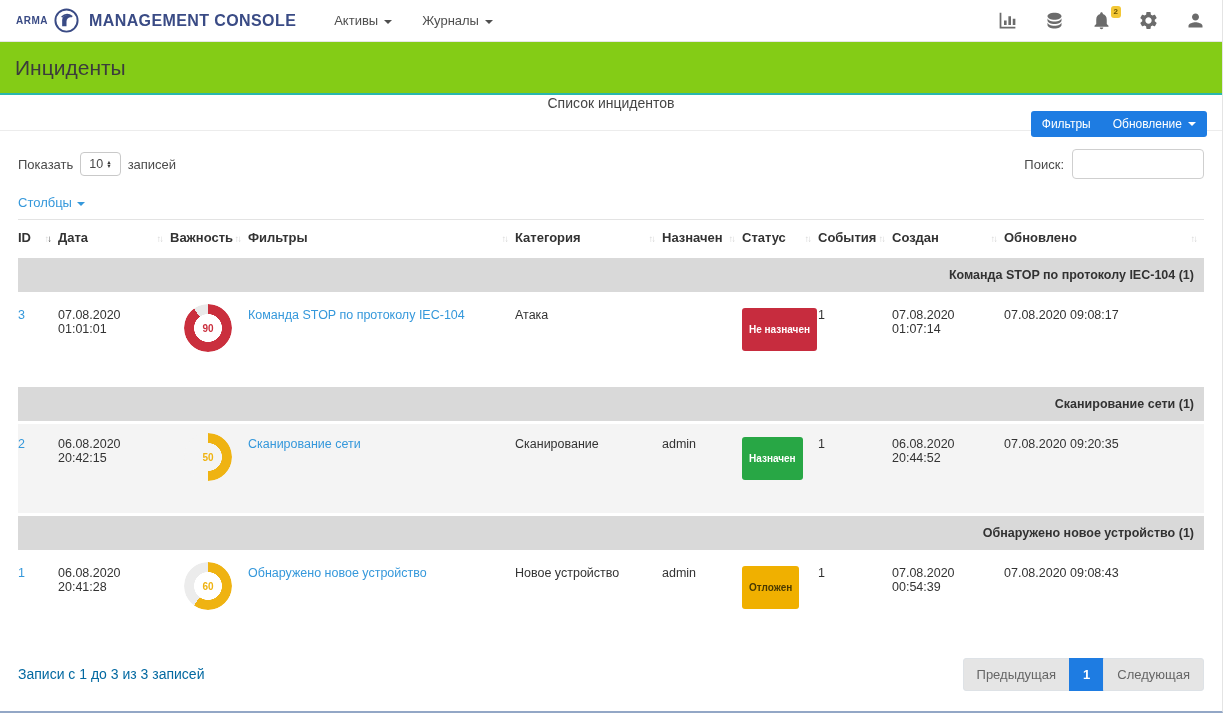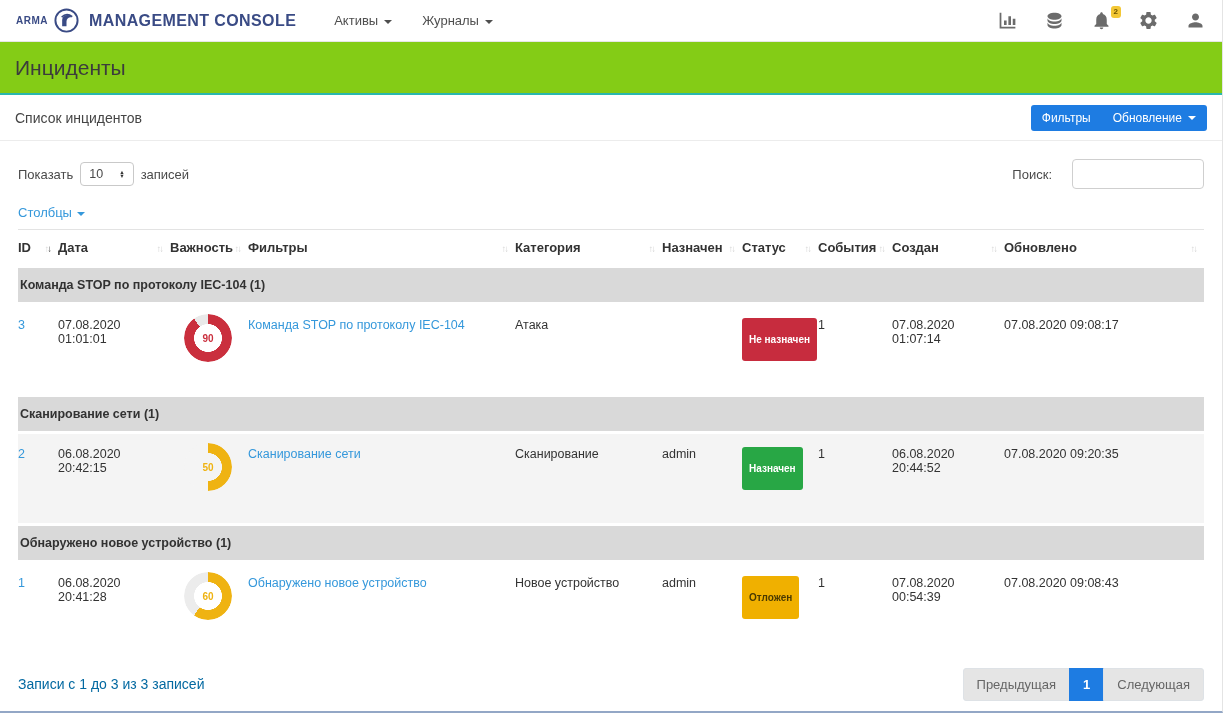--- a/index.html
+++ b/index.html
@@ -23,37 +23,37 @@
   .nav-icons { margin-left:auto; display:flex; align-items:center; gap:26px; }
   .nav-icon-btn { position:relative; color:#6b6b6b; cursor:pointer; display:flex; }
   .nav-icon-btn svg { width:21px; height:21px; fill:#6b6b6b; }
   .notif-badge { position:absolute; top:-4px; right:-9px; background:#f3c735; color:#6b5200;
     font-size:8px; font-weight:bold; padding:2px 3px; border-radius:3px; line-height:1; }
   
   .page-header { height:53px; background:#84cc16; border-bottom:2px solid #2ab7ae;
     display:flex; align-items:center; padding:0 15px; }
   .page-header h1 { font-size:21px; font-weight:400; color:#3c3c3c; }
   
-  .card-header { height:46px; display:flex; align-items:center; padding:0 15px;
-    border-bottom:1px solid #ececec; }
+  .card-header { height:36px; display:flex; align-items:center; padding:0 15px;
+    border-bottom:1px solid #ececec;flex-direction:column; }
   .card-title { font-size:14px; color:#454545; }
   .btn-group { margin-left:auto; display:flex; }
   .btn-blue { background:#1e7ce2; color:#fff; border:none; font-size:12px; padding:6px 11px;
     cursor:pointer; display:flex; align-items:center; gap:6px;
     font-family:"Liberation Sans", sans-serif; }
   .btn-blue.first { border-radius:3px 0 0 3px; }
   .btn-blue.last  { border-radius:0 3px 3px 0; }
   .caret-white { width:0;height:0;border-left:4px solid transparent;border-right:4px solid transparent;
     border-top:4px solid #fff; display:inline-block; }
   
   .controls { display:flex; align-items:center; padding:18px 18px 4px 18px; font-size:13px; color:#4a4a4a; }
-  .page-size { display:inline-flex; align-items:center; gap:16px; border:1px solid #c9c9c9;
+  .page-size { display:inline-flex; align-items:center; gap:3px; border:1px solid #c9c9c9;
     border-radius:4px; padding:4px 8px; margin:0 7px; background:#fff; cursor:pointer; font-size:12.5px; }
   .updown { display:flex; flex-direction:column; font-size:5.5px; line-height:4.5px; color:#333; }
-  .search-wrap { margin-left:auto; display:flex; align-items:center; gap:20px; }
+  .search-wrap { margin-left:auto; display:flex; align-items:center; gap:8px; }
   .search-wrap input { width:132px; height:30px; border:1px solid #cfcfcf; border-radius:4px;
     padding:0 8px; font-size:13px; outline:none; }
   .columns-row { padding:10px 18px 8px 18px; }
   .columns-link { color:#3598db; font-size:13px; text-decoration:none; cursor:pointer;
     display:inline-flex; align-items:center; gap:5px; }
   .caret-blue { width:0;height:0;border-left:4px solid transparent;border-right:4px solid transparent;
     border-top:4px solid #3598db; display:inline-block; margin-top:2px; }
   
   .table-wrap { padding:0 18px; }
   table { width:100%; border-collapse:collapse; table-layout:fixed; font-size:12.5px; }
@@ -61,21 +61,21 @@
   col.c-cat{width:147px} col.c-asg{width:80px} col.c-st{width:76px} col.c-ev{width:74px}
   col.c-cr{width:112px} col.c-up{width:auto}
   thead th { text-align:left; font-size:13px; font-weight:bold; color:#333;
     padding:10px 20px 10px 0; border-top:1px solid #e3e3e3; border-bottom:2px solid #d9dde1;
     position:relative; cursor:pointer; white-space:nowrap; }
   .sort { position:absolute; right:8px; top:50%; transform:translateY(-50%);
     font-size:9.5px; letter-spacing:-2px; color:#333; }
   .sort .s-up, .sort .s-down { opacity:.22; }
   .sort .active { opacity:.9; }
   tr.group td { background:#d9d9d9; font-weight:bold; color:#323232; padding:10px 10px 10px 2px;
-    border-top:3px solid #fff; border-bottom:3px solid #fff; font-size:12.5px; }
+    border-top:3px solid #fff; border-bottom:3px solid #fff; font-size:12.5px;text-align:right; }
   tr.data-row td { vertical-align:top; padding:13px 14px 13px 0; height:92px; background:#fff; }
   tr.data-row.striped td { background:#f4f4f4; }
   td a { color:#3598db; text-decoration:none; cursor:pointer; }
   .badge { display:inline-block; font-size:10px; font-weight:bold; padding:16px 7px;
     border-radius:3px; white-space:nowrap; }
   
   .donut { position:relative; width:48px; height:48px; margin-left:14px; margin-top:-4px; }
   .donut-ring { width:100%; height:100%; border-radius:50%;
     -webkit-mask: radial-gradient(circle closest-side, transparent 57%, #000 59%);
             mask: radial-gradient(circle closest-side, transparent 57%, #000 59%); }

